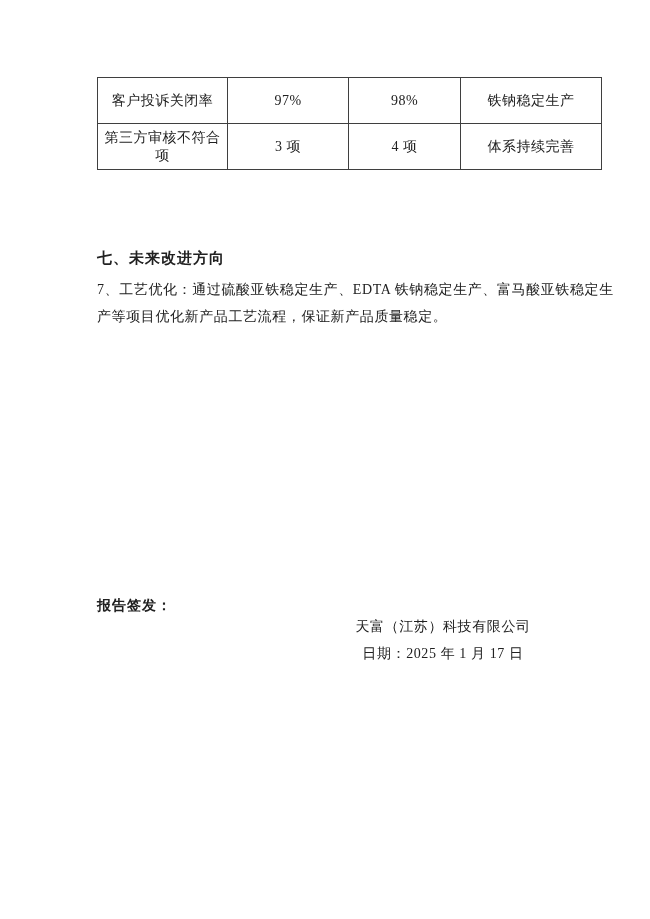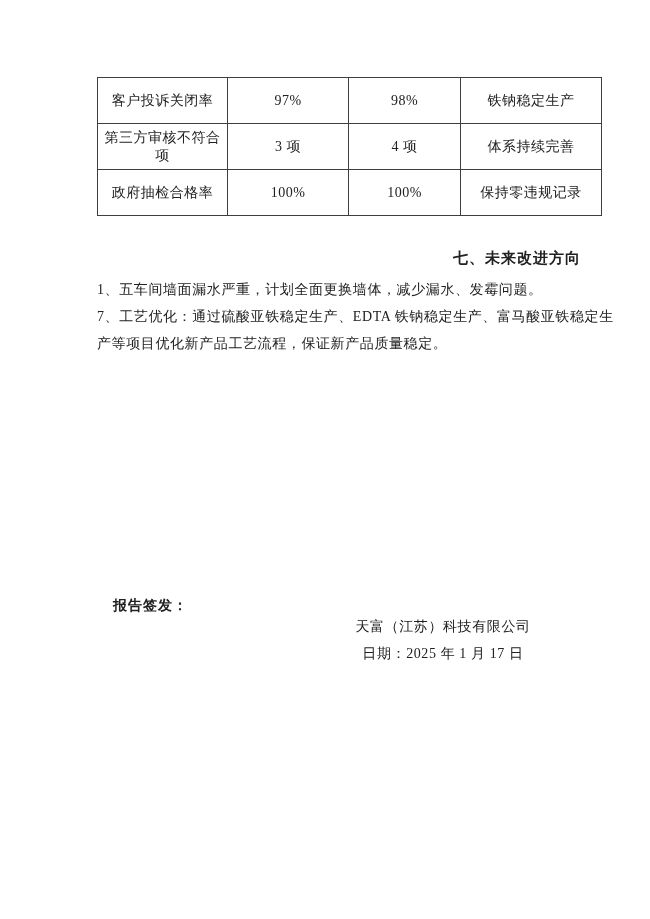--- a/index.html
+++ b/index.html
@@ -47,39 +47,37 @@
     left: 97px;
     top: 249px;
     width: 484px;
   }
   .improve .heading {
     font-size: 15px;
     font-weight: bold;
     line-height: 18px;
     margin: 0 0 9px 0;
     letter-spacing: 1px;
-    text-align: right;
   }
   .improve .line {
     font-size: 14px;
     line-height: 27px;
     letter-spacing: 0.6px;
     white-space: nowrap;
   }
 
   
   .sign-label {
     position: absolute;
     left: 97px;
     top: 596px;
     font-size: 14px;
     font-weight: bold;
     line-height: 20px;
     letter-spacing: 1px;
-    margin-left: 16px;
   }
   .sign-block {
     position: absolute;
     left: 316px;
     top: 613px;
     width: 254px;
     text-align: center;
   }
   .sign-block .sign-line {
     font-size: 14px;
@@ -106,34 +104,25 @@
         <td>97%</td>
         <td>98%</td>
         <td>铁钠稳定生产</td>
       </tr>
       <tr>
         <td>第三方审核不符合项</td>
         <td>3 项</td>
         <td>4 项</td>
         <td>体系持续完善</td>
       </tr>
-      <tr>
-        <td>政府抽检合格率</td>
-        <td>100%</td>
-        <td>100%</td>
-        <td>保持零违规记录</td>
-      </tr>
     </tbody>
   </table>
 
   <div class="improve">
     <div class="heading">七、未来改进方向</div>
-    <div>
-      <div class="line">1、五车间墙面漏水严重，计划全面更换墙体，减少漏水、发霉问题。</div>
-    </div>
     <div>
       <div class="line">7、工艺优化：通过硫酸亚铁稳定生产、EDTA 铁钠稳定生产、富马酸亚铁稳定生</div>
       <div class="line">产等项目优化新产品工艺流程，保证新产品质量稳定。</div>
     </div>
   </div>
 
   <div class="sign-label">报告签发：</div>
 
   <div class="sign-block">
     <div class="sign-line">天富（江苏）科技有限公司</div>

